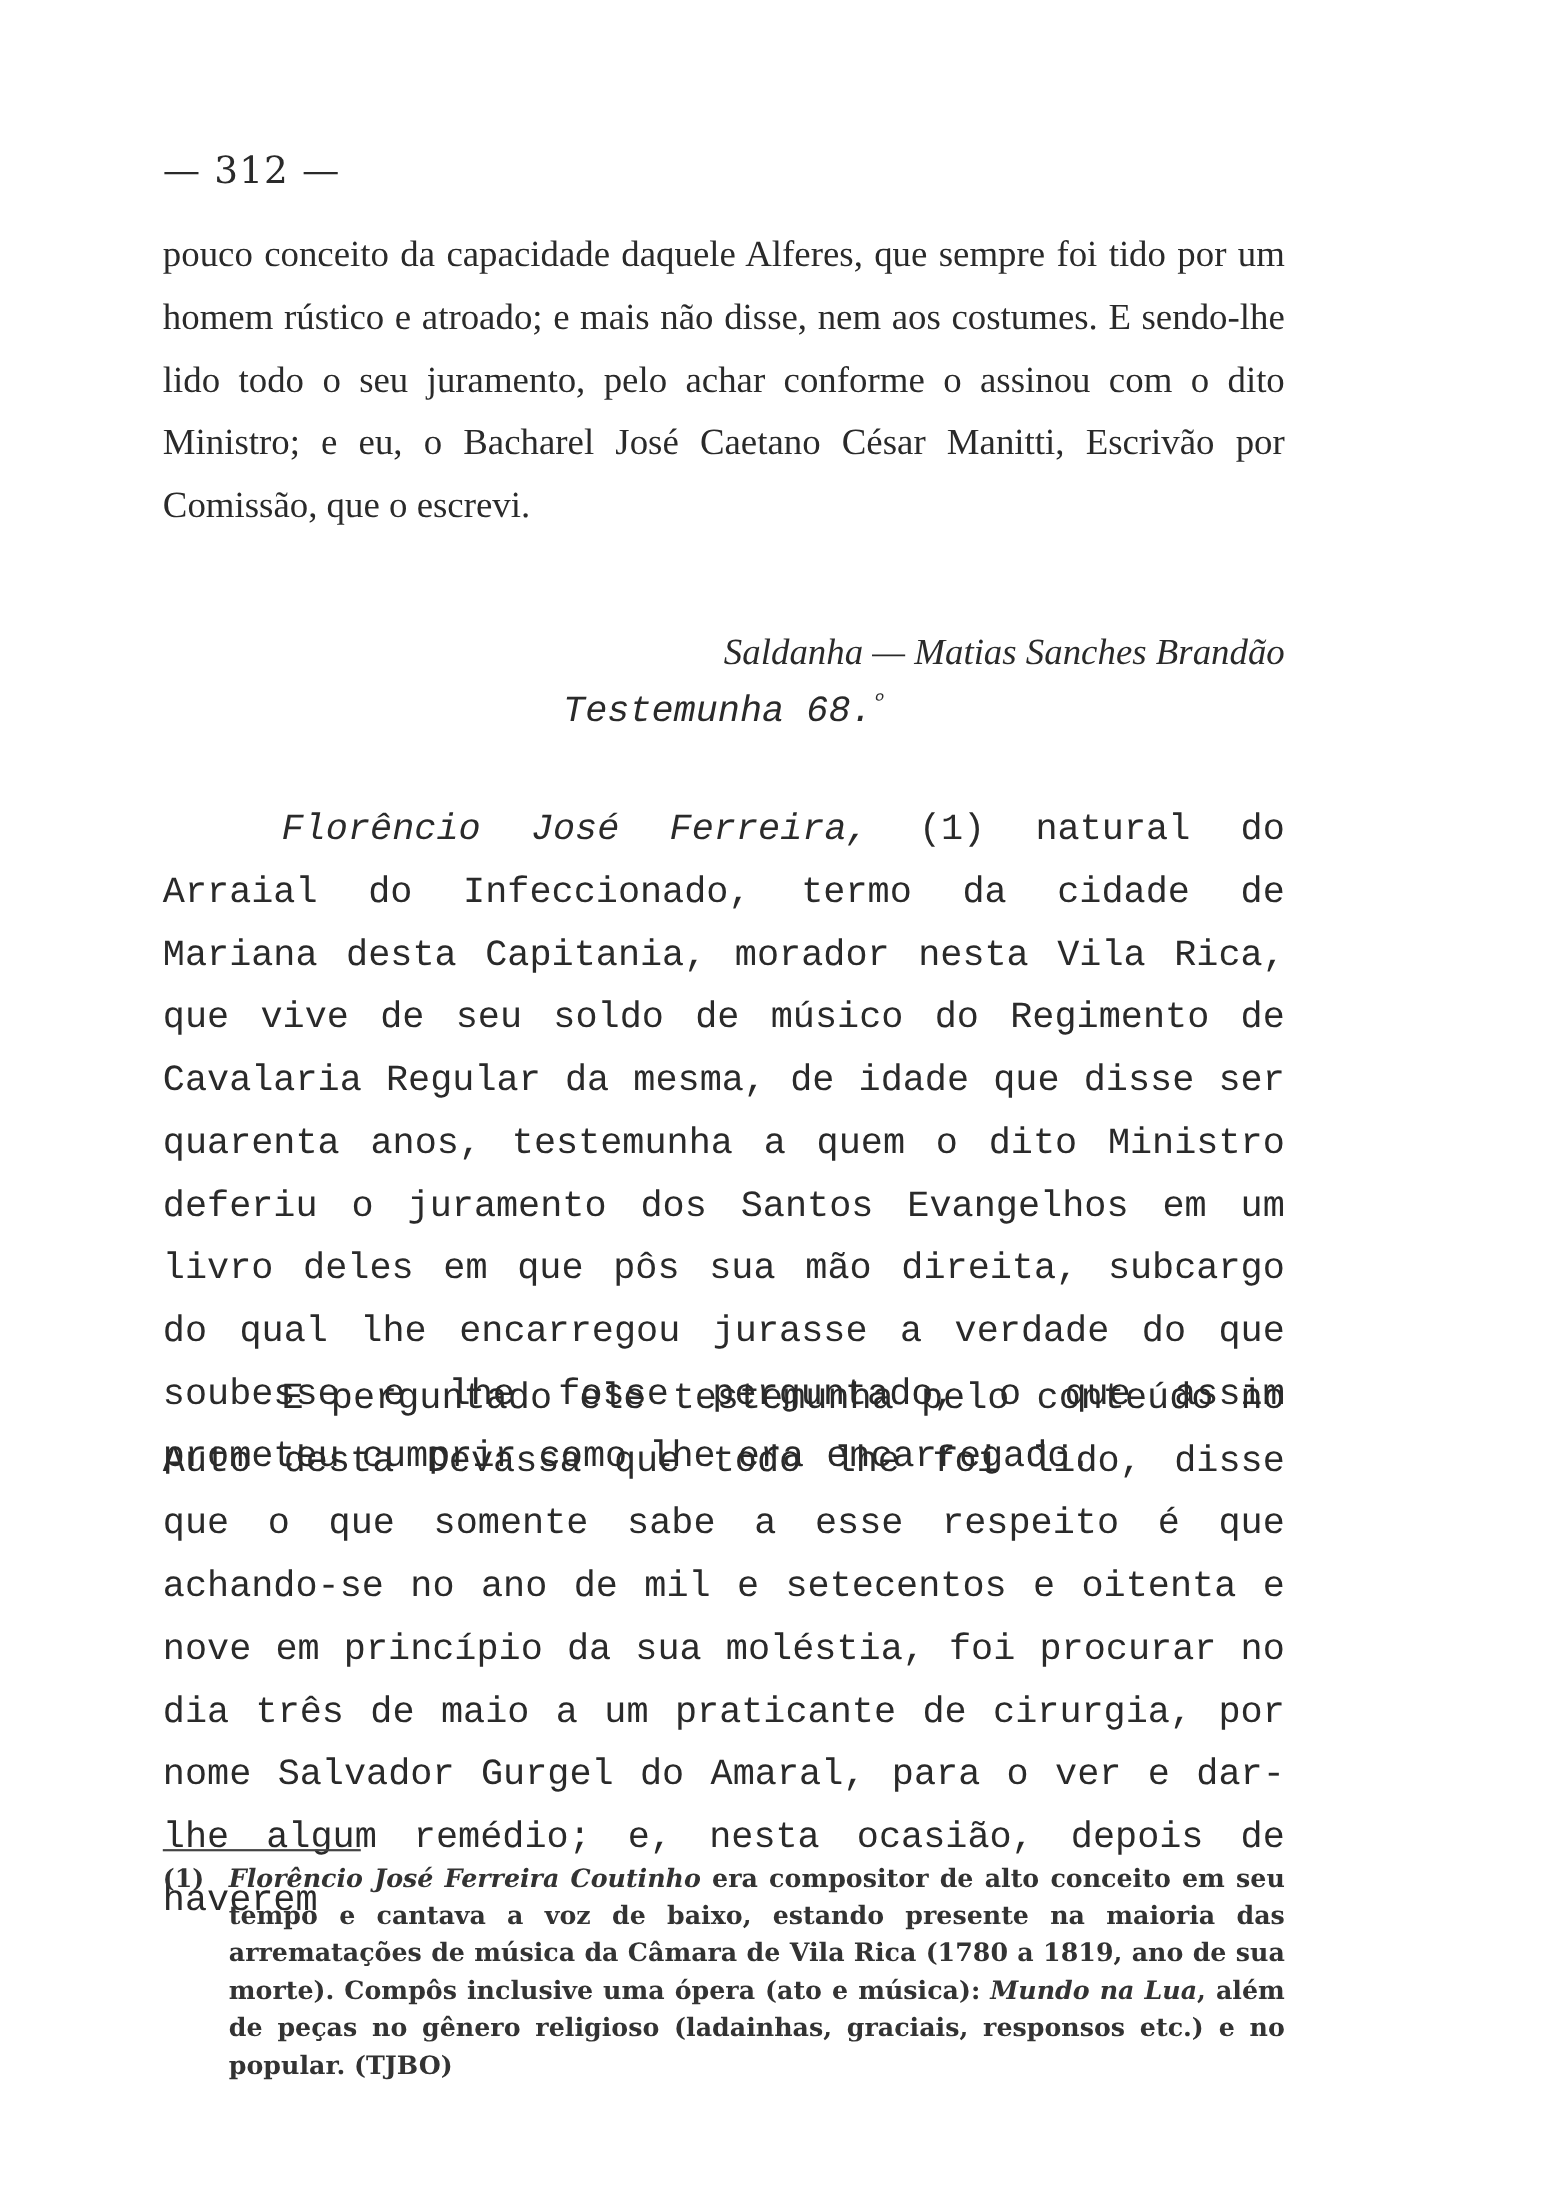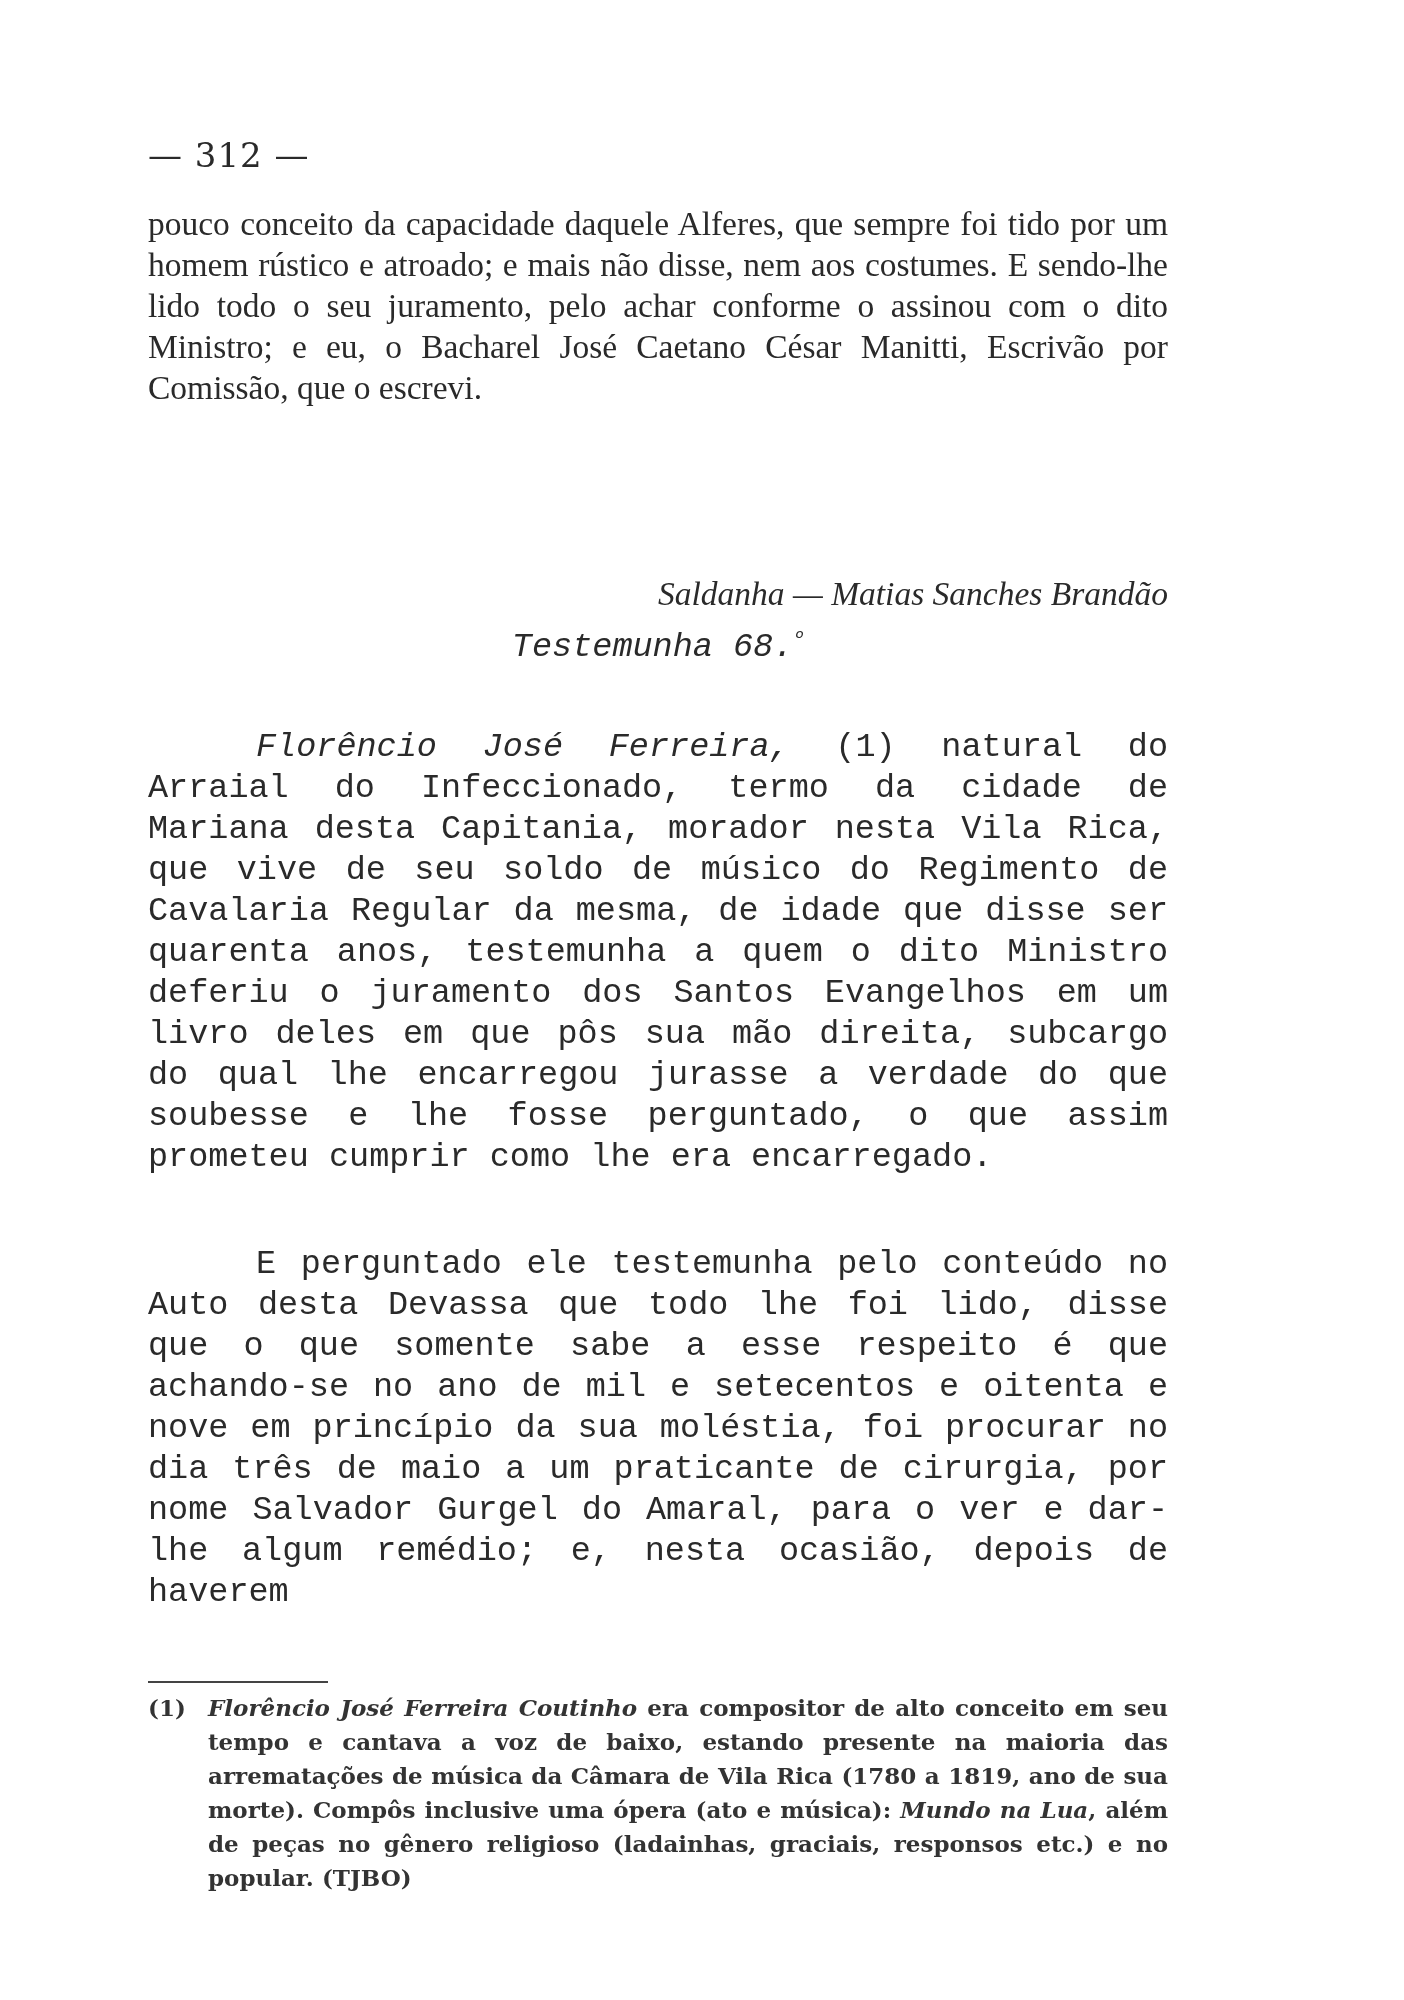--- a/index.html
+++ b/index.html
@@ -27,21 +27,21 @@
       left: 0;
       width: 1020px;
       font-size: 34px;
       letter-spacing: 1px;
     }
     .body-text {
       position: absolute;
       left: 0;
       width: 1020px;
       font-size: 33.5px;
-      line-height: 41px;
+      line-height: 57px;
       text-align: justify;
       font-family: "Liberation Serif", "DejaVu Serif", serif;
     }
     .body-text p {
       margin: 0;
       text-align: justify;
     }
     .indent {
       text-indent: 108px;
       font-family: Liberation Mono, monospace;

